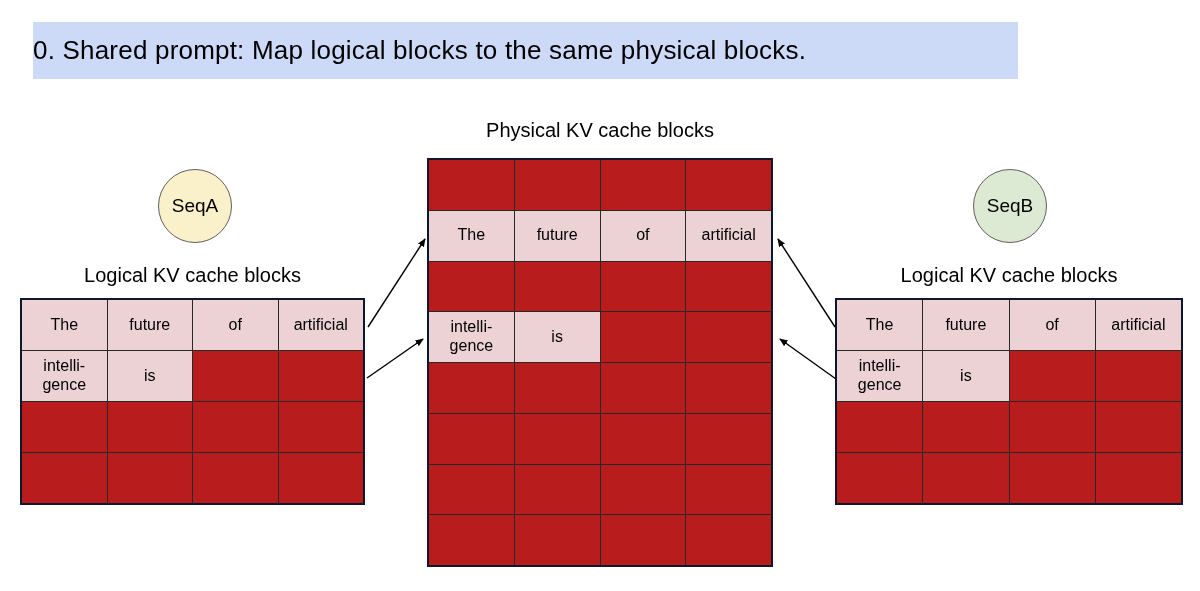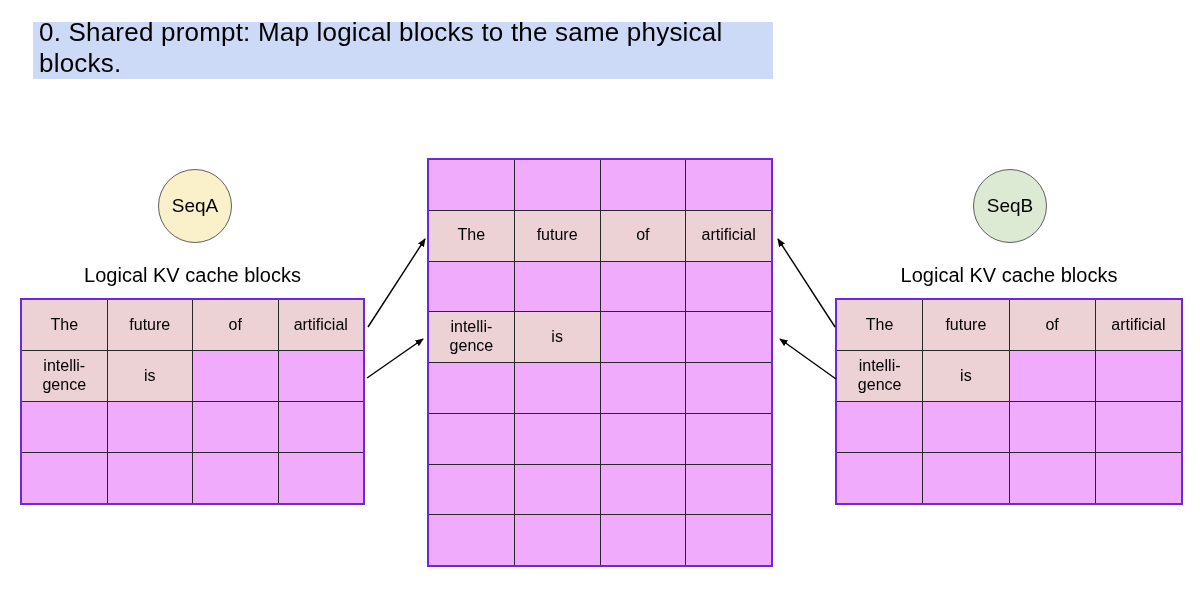--- a/index.html
+++ b/index.html
@@ -1,24 +1,24 @@
 <!DOCTYPE html>
 <html style="--banner-bg: #ccd9f7; --cell-filled: #ecd2d5; --seq-a-fill: #faf0ca; --seq-b-fill: #dcead3; --table-border: #282828; --arrow: #000000;"><head>
 <meta charset="utf-8">
 <style>
   html,body{margin:0;padding:0;background:#ffffff;}
   body{font-family:"Liberation Sans", sans-serif; color:#000;}
   #canvas{position:relative;width:1200px;height:591px;background:#fff;overflow:hidden;}
 
   
   .banner{
-    position:absolute;left:33px;top:22px;width:740px;height:57px;
+    position:absolute;left:33px;top:22px;width:985px;height:57px;
     background:var(--banner-bg,#ccd9f7);
-    display:flex;align-items:flex-end;
-    padding-left:6px;box-sizing:border-box;
+    display:flex;align-items:center;
+    padding-left:0;box-sizing:border-box;
     font-size:26px;letter-spacing:0.2px;
   }
 
   
   .tbl-title{
     position:absolute;text-align:center;font-size:20px;line-height:26px;
   }
   .phys-title{left:427px;top:117px;width:346px;}
   .left-title{left:10px;top:262px;width:365px;}
   .right-title{left:825px;top:262px;width:368px;}
@@ -29,21 +29,21 @@
     border:1.5px solid #5f5f5f;box-sizing:border-box;
     display:flex;flex-direction:row;align-items:center;justify-content:center;
     font-size:19px;line-height:22px;text-align:center;
   }
   .seq-a{left:158px;top:169px;background:var(--seq-a-fill,#faf0ca);}
   .seq-b{left:973px;top:169px;background:var(--seq-b-fill,#dcead3);}
 
   
   .tbl{
     position:absolute;display:flex;flex-direction:column;
-    border:2px solid #6d28d9;box-sizing:border-box;background:#f0abfc;
+    border:2px solid #0f172a;box-sizing:border-box;background:#b91c1c;
   }
   .tbl-physical{left:427px;top:158px;width:346px;height:409px;}
   .tbl-left{left:20px;top:298px;width:345px;height:207px;}
   .tbl-right{left:835px;top:298px;width:348px;height:207px;}
   .trow{flex:1;display:flex;}
   .trow:not(:last-child){border-bottom:1.5px solid #282828;}
   .tcell{
     flex:1;display:flex;align-items:center;justify-content:center;
     font-size:16px;line-height:1.18;text-align:center;white-space:pre-line;
     overflow:hidden;
@@ -56,20 +56,21 @@
 </style>
 </head>
 <body>
 
 <div id="canvas">
 
   <div class="banner">
     <span>0. Shared prompt: Map logical blocks to the same physical blocks.</span>
   </div>
 
+  <div class="tbl-title phys-title">Physical KV cache blocks</div>
 
   <div class="seq-circle seq-a">
     <span>Seq</span>
     <span>A</span>
   </div>
 
   <div class="seq-circle seq-b">
     <span>Seq</span>
     <span>B</span>
   </div>

